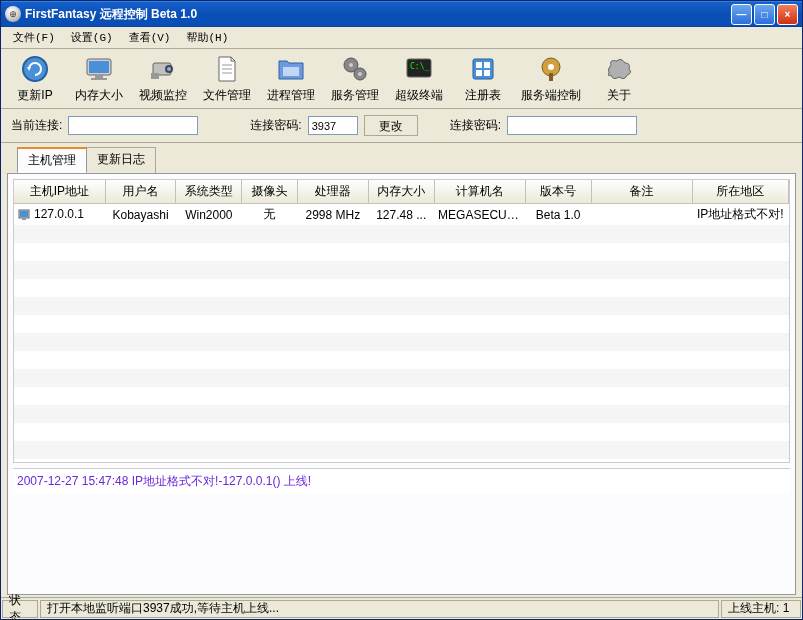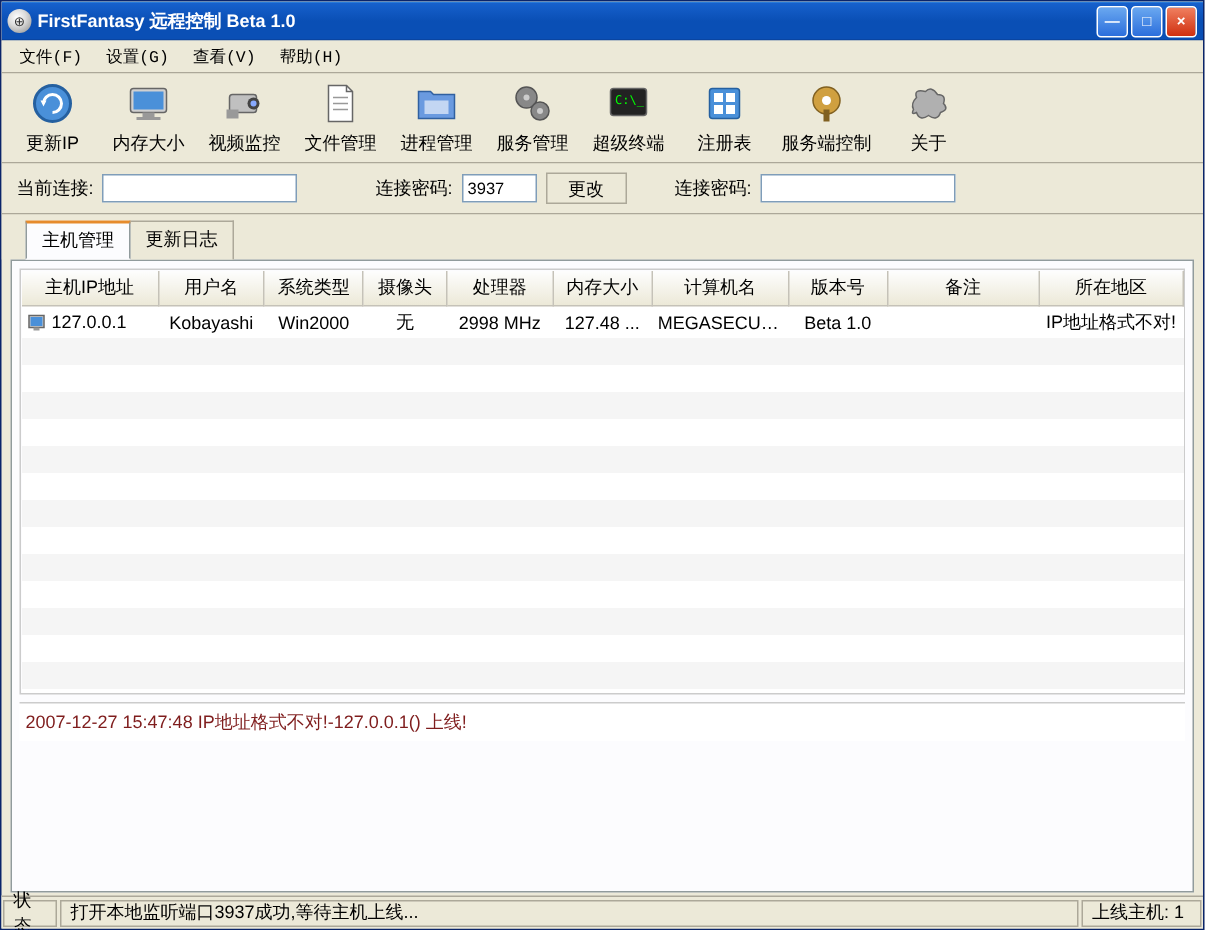--- a/index.html
+++ b/index.html
@@ -150,21 +150,21 @@
 tbody tr:nth-child(even) { background: #f5f5f5; }
 tbody tr:nth-child(odd) { background: #fff; }
 .row-icon {
   width: 14px; height: 14px;
   display: inline-block;
   vertical-align: middle;
   margin-right: 2px;
 }
 .log-area {
   margin: 0 5px 5px 5px;
-  color: #7f1d1d;
+  color: #6d28d9;
   font-size: 12px;
   padding: 4px;
   background: white;
   border-top: 1px solid #ccc;
 }
 .statusbar {
   position: absolute;
   bottom: 1px; left: 1px; right: 1px;
   height: 22px;
   background: #ece9d8;

